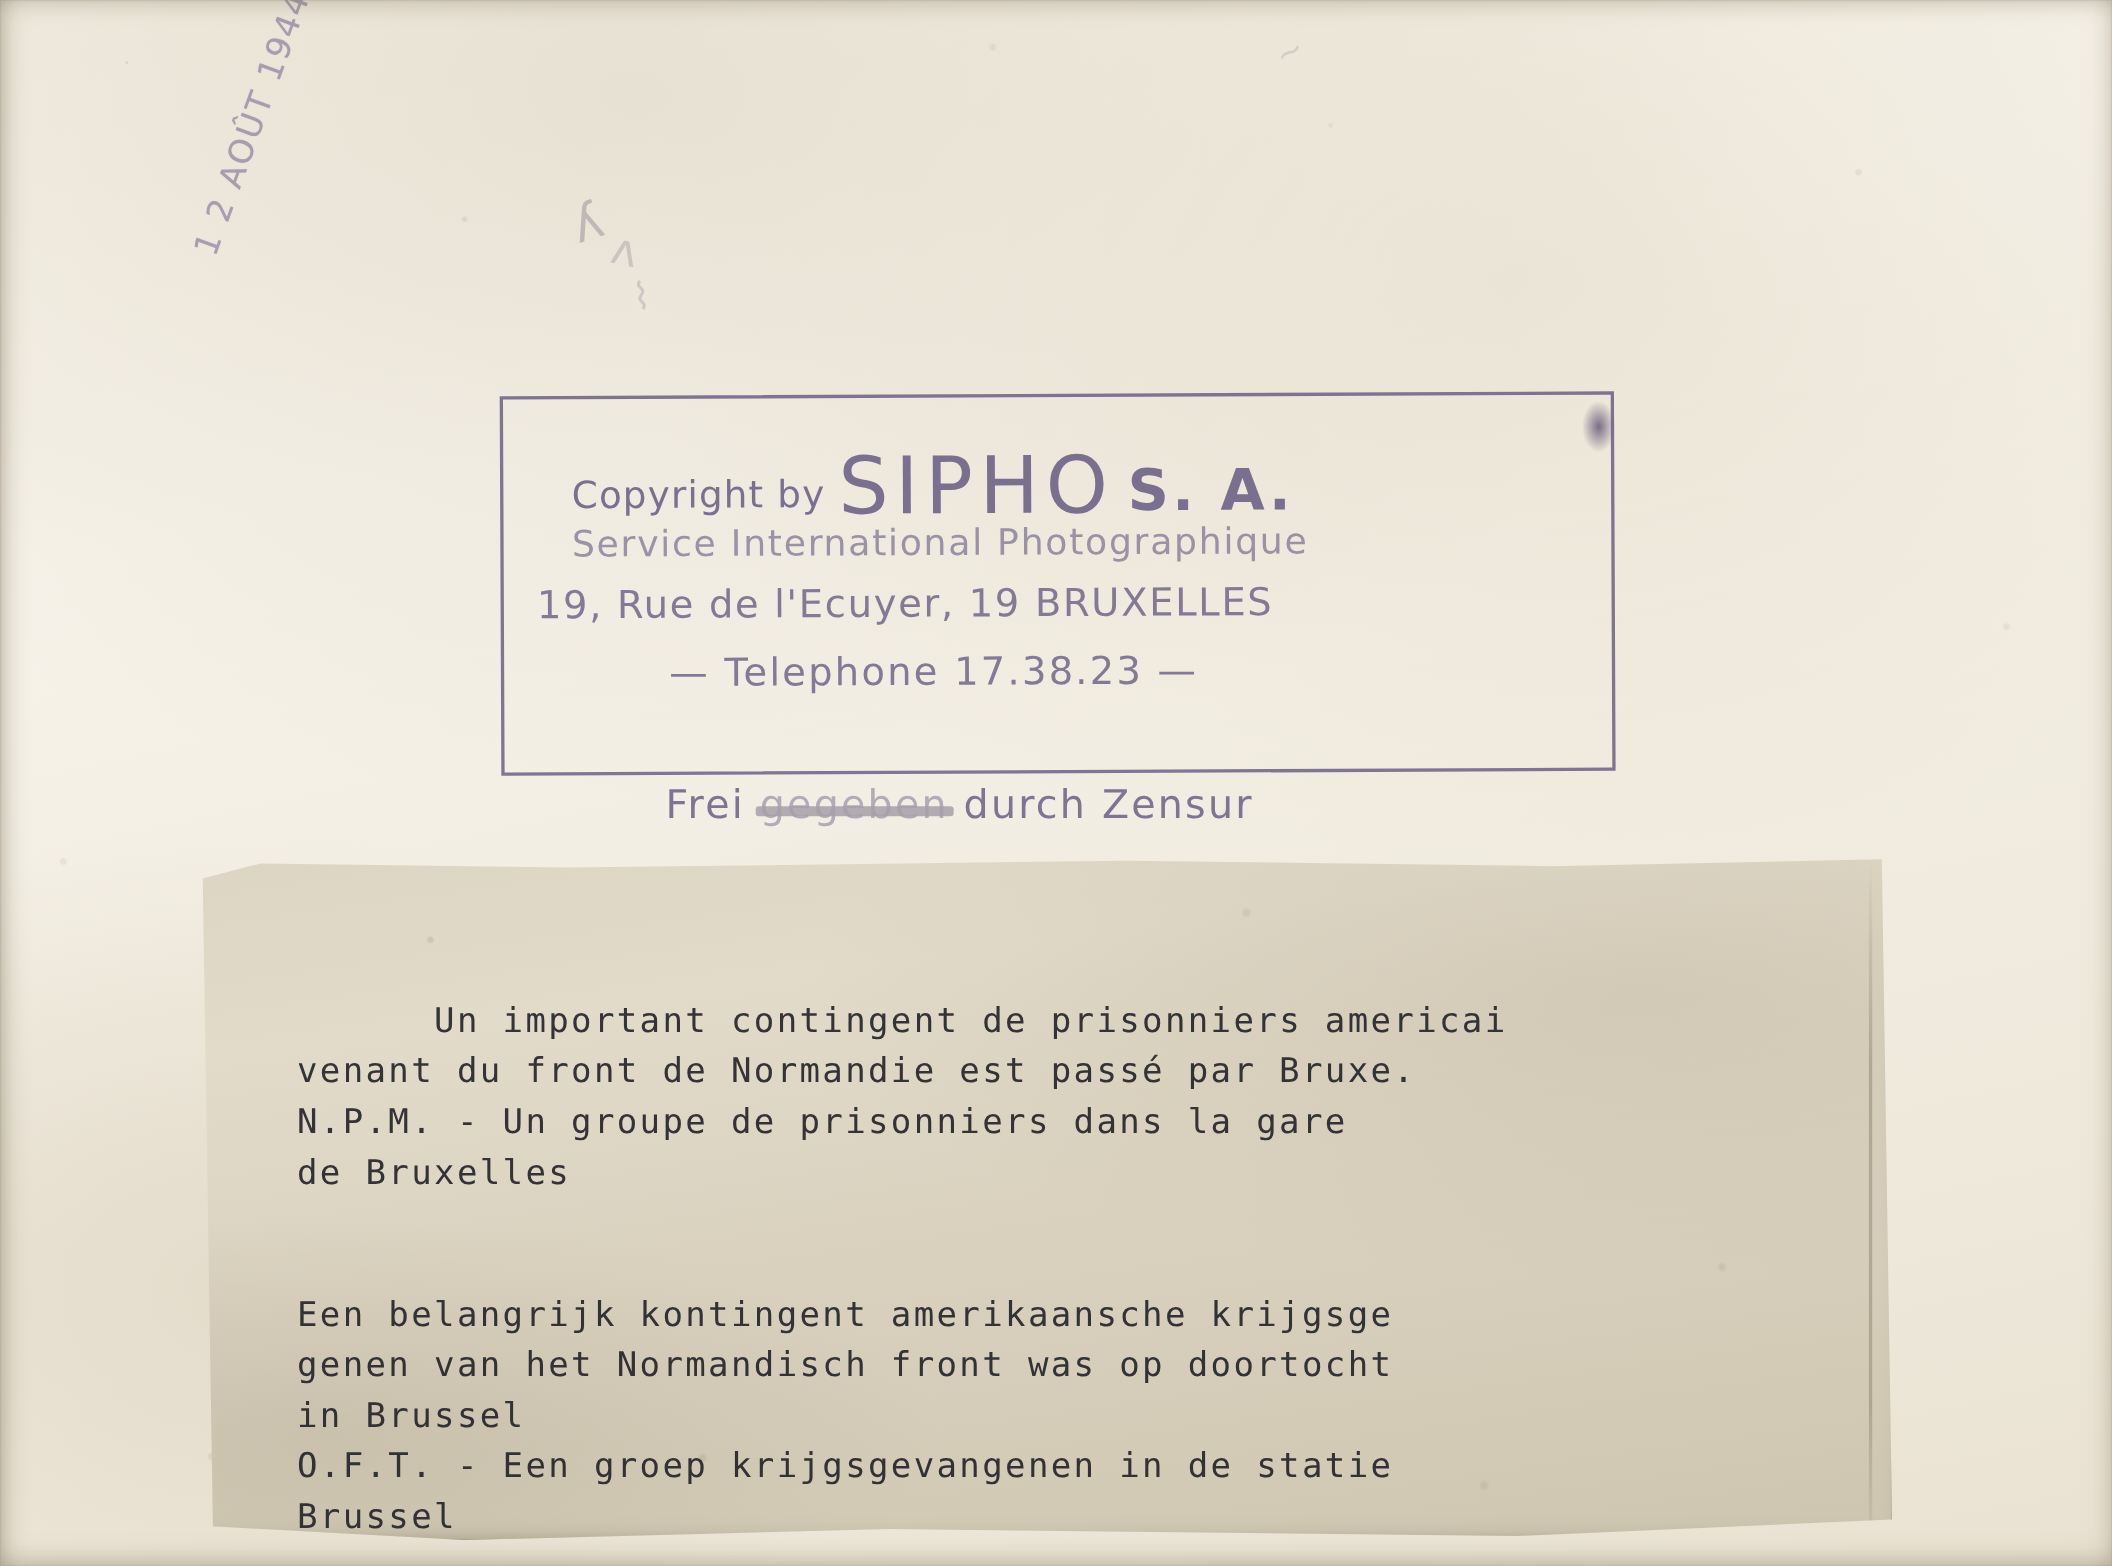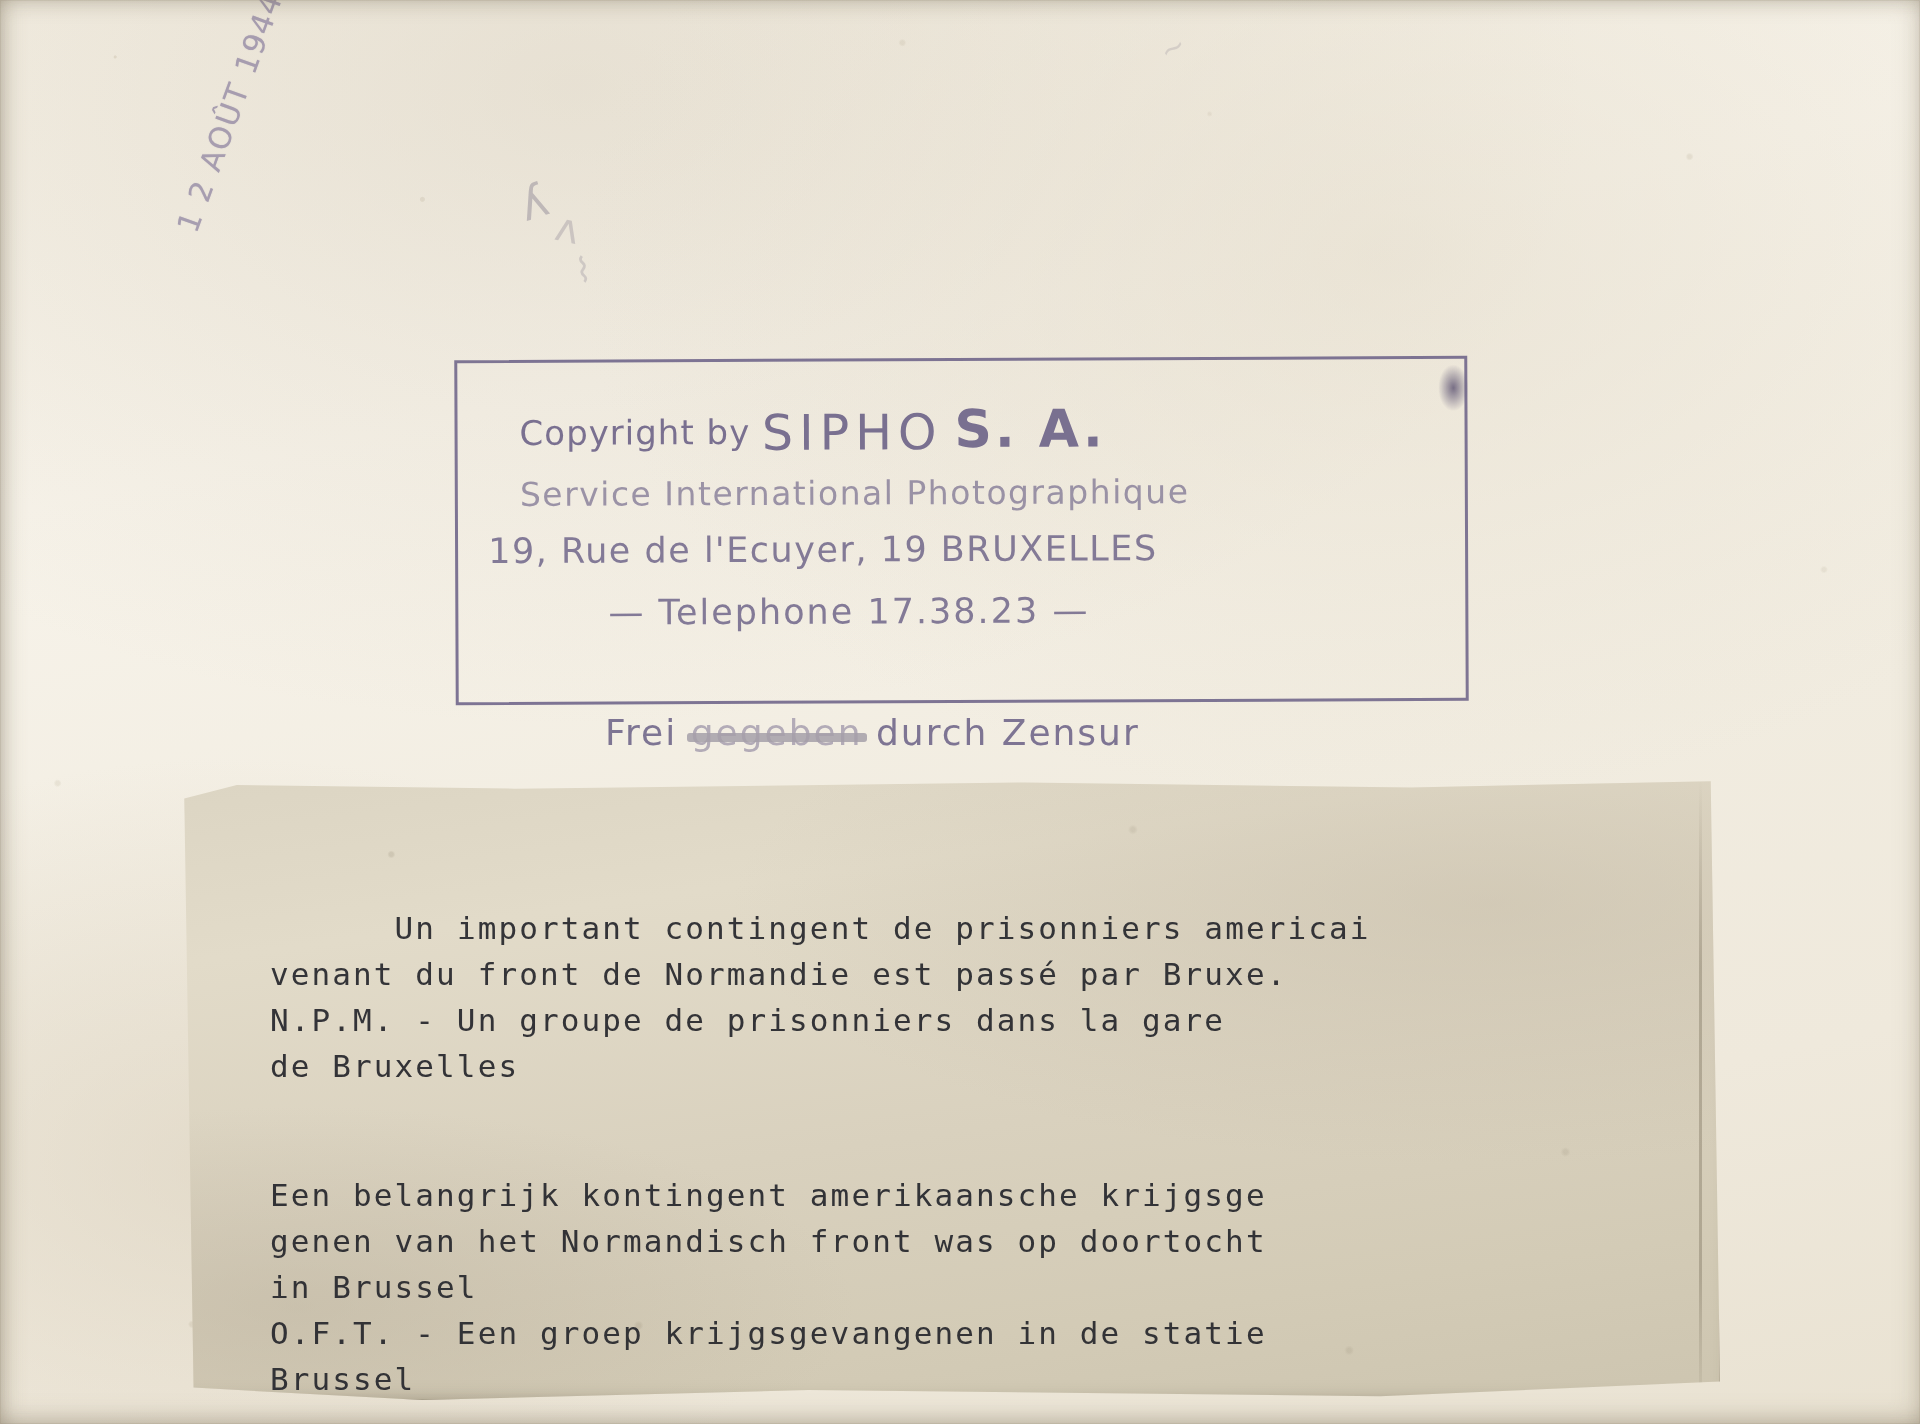--- a/index.html
+++ b/index.html
@@ -103,21 +103,21 @@
     white-space: nowrap;
     font-family: "DejaVu Sans", sans-serif;
   }
   #cs-line1 {
     left: 62px;
     top: 38px;
     font-size: 34px;
     letter-spacing: 1px;
   }
   #cs-line1 .big {
-    font-size: 49px;
+    font-size: 72px;
     letter-spacing: 6px;
     font-weight: 400;
     vertical-align: -6px;
     text-align: right;
   }
   #cs-line1 .big2 {
     font-size: 52px;
     letter-spacing: 3px;
     vertical-align: -4px;
     font-weight: bold;

